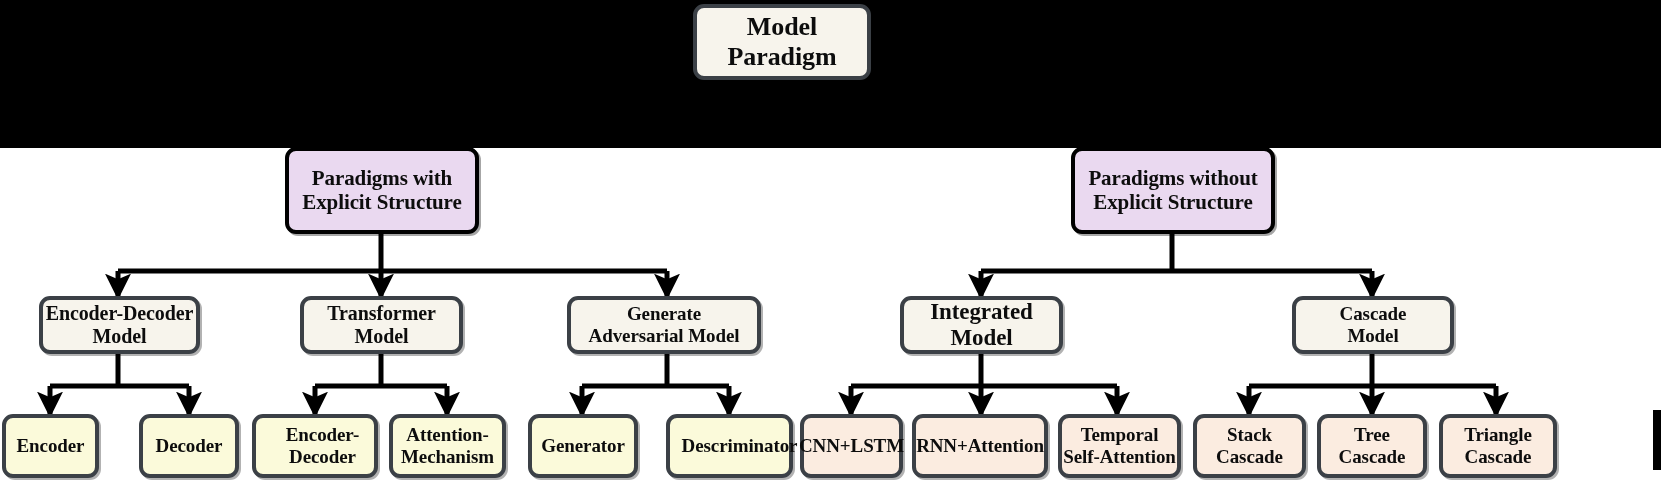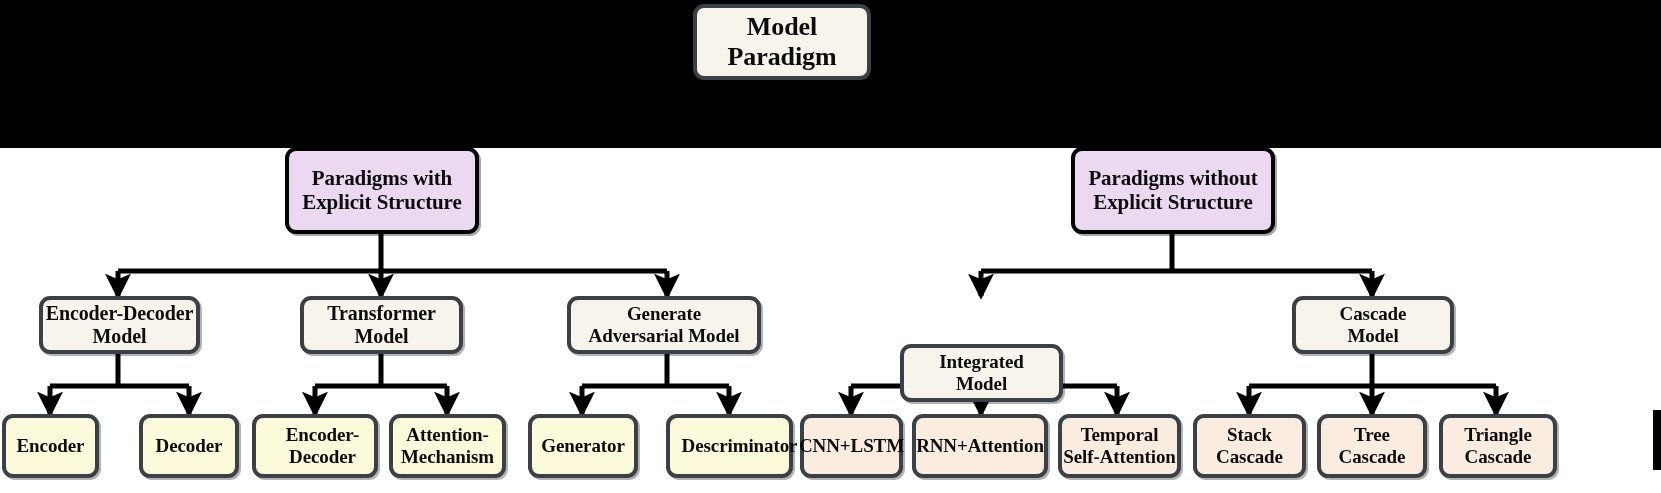--- a/index.html
+++ b/index.html
@@ -148,21 +148,21 @@
 Explicit Structure</div>
   <div class="node lavender" style="left:1071px; top:147px; width:204px; height:87px; font-size:21px;">Paradigms without
 Explicit Structure</div>
 
   <div class="node ivory" style="left:39px; top:296px; width:161px; height:58px; font-size:20px;">Encoder-Decoder
 Model</div>
   <div class="node ivory" style="left:300px; top:296px; width:163px; height:58px; font-size:20px;">Transformer
 Model</div>
   <div class="node ivory" style="left:567px; top:296px; width:194px; height:58px; font-size:19px;">Generate
 Adversarial Model</div>
-  <div class="node ivory" style="left:900px; top:296px; width:163px; height:58px; font-size:19px;margin-top:48px;">Integrated
+  <div class="node ivory" style="left:900px; top:296px; width:163px; height:58px; font-size:23px;">Integrated
 Model</div>
   <div class="node ivory" style="left:1292px; top:296px; width:162px; height:58px; font-size:19px;">Cascade
 Model</div>
 
   <div class="node lemon" style="left:2px; top:414px; width:97px; height:64px; font-size:19px;">Encoder</div>
   <div class="node lemon" style="left:139px; top:414px; width:100px; height:64px; font-size:19px;">Decoder</div>
   <div class="node lemon" style="left:252px; top:414px; width:126px; height:64px; font-size:19px;padding-left:15px;">Encoder-
 Decoder</div>
   <div class="node lemon" style="left:389px; top:414px; width:117px; height:64px; font-size:19px;">Attention-
 Mechanism</div>

